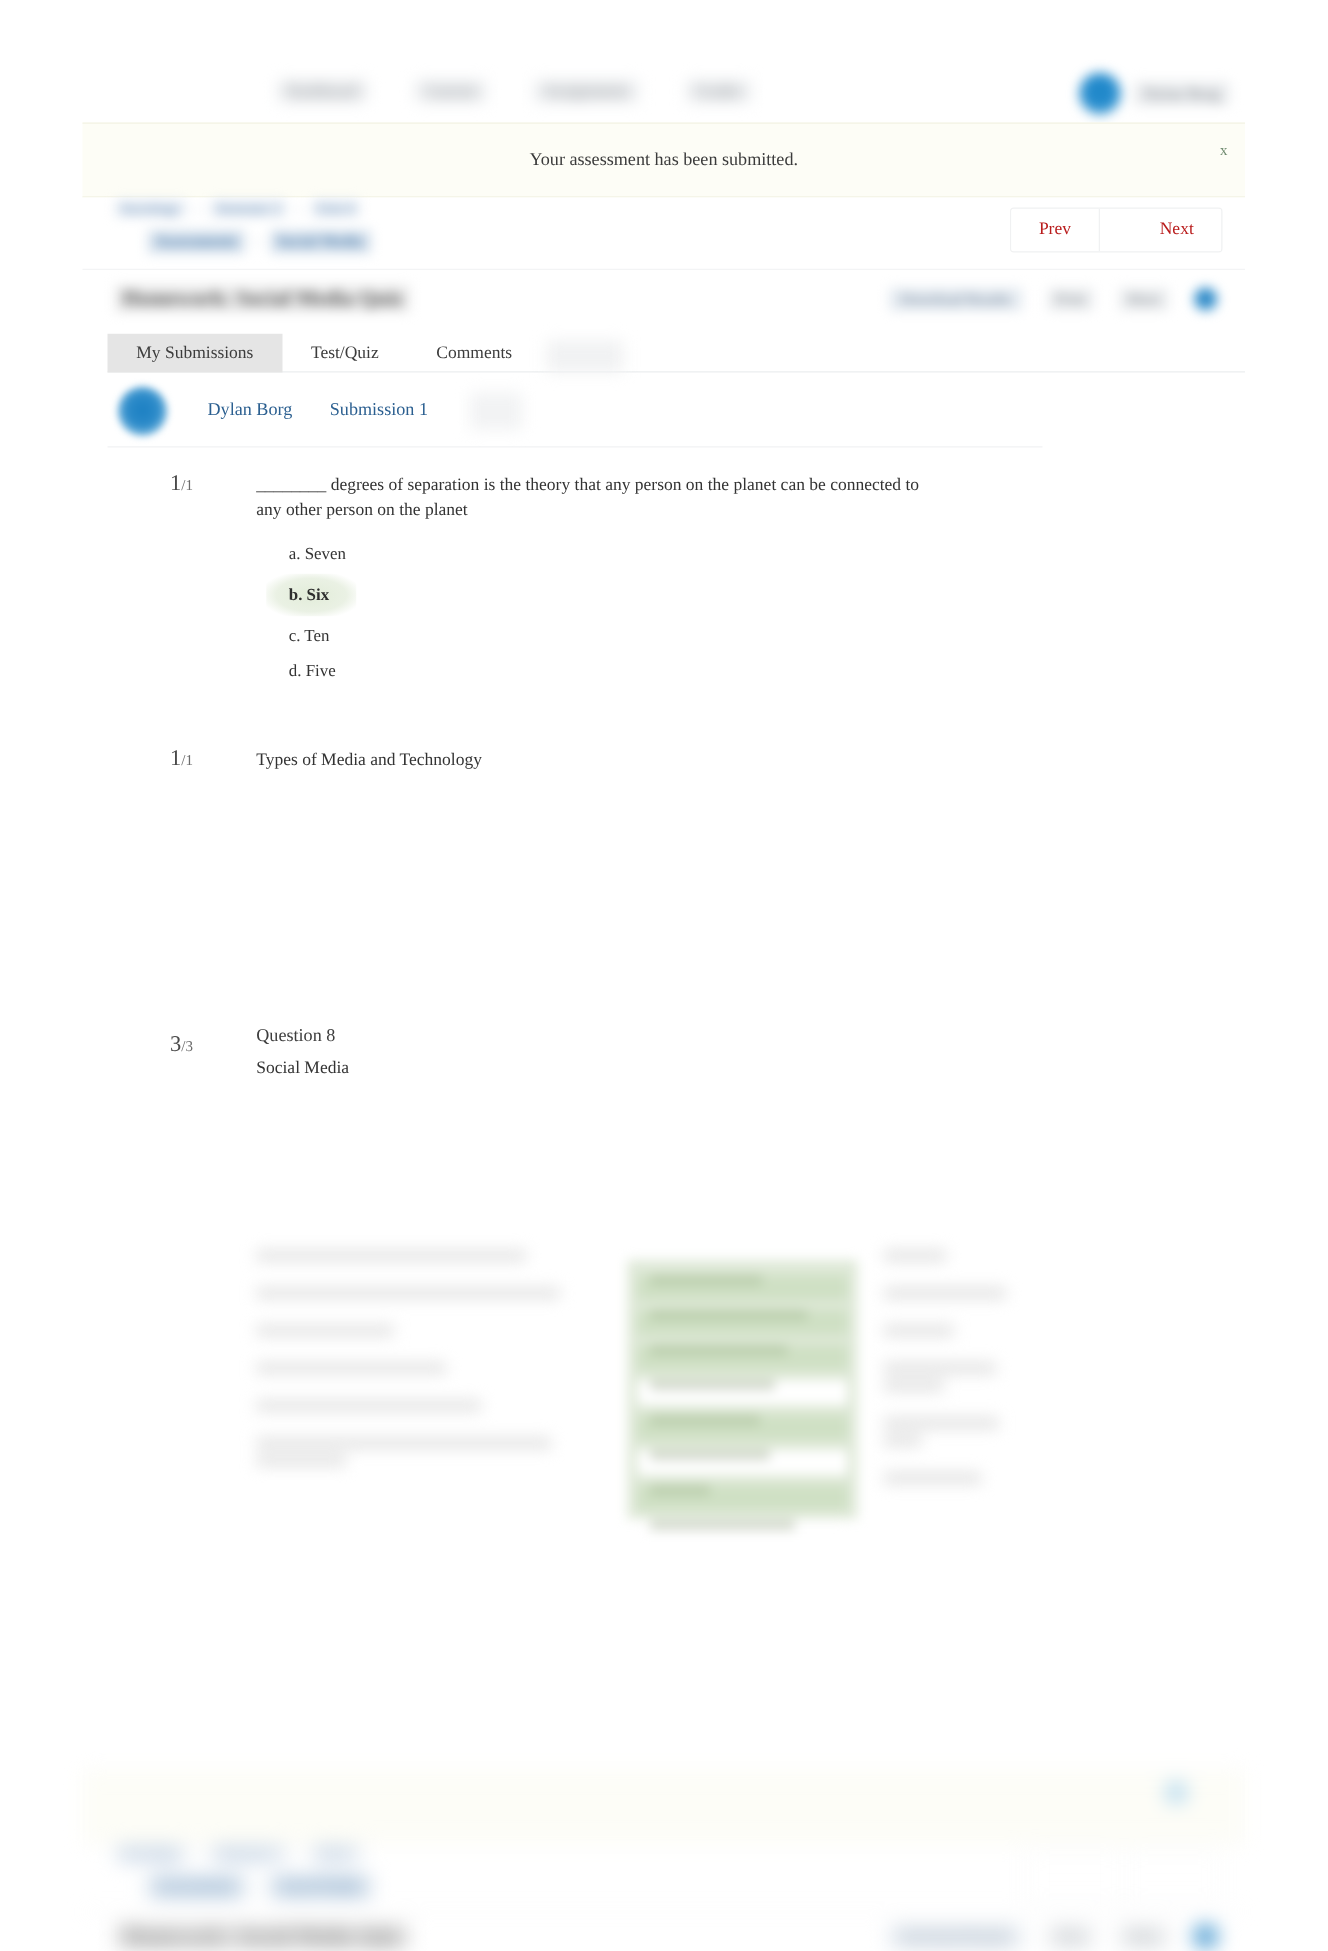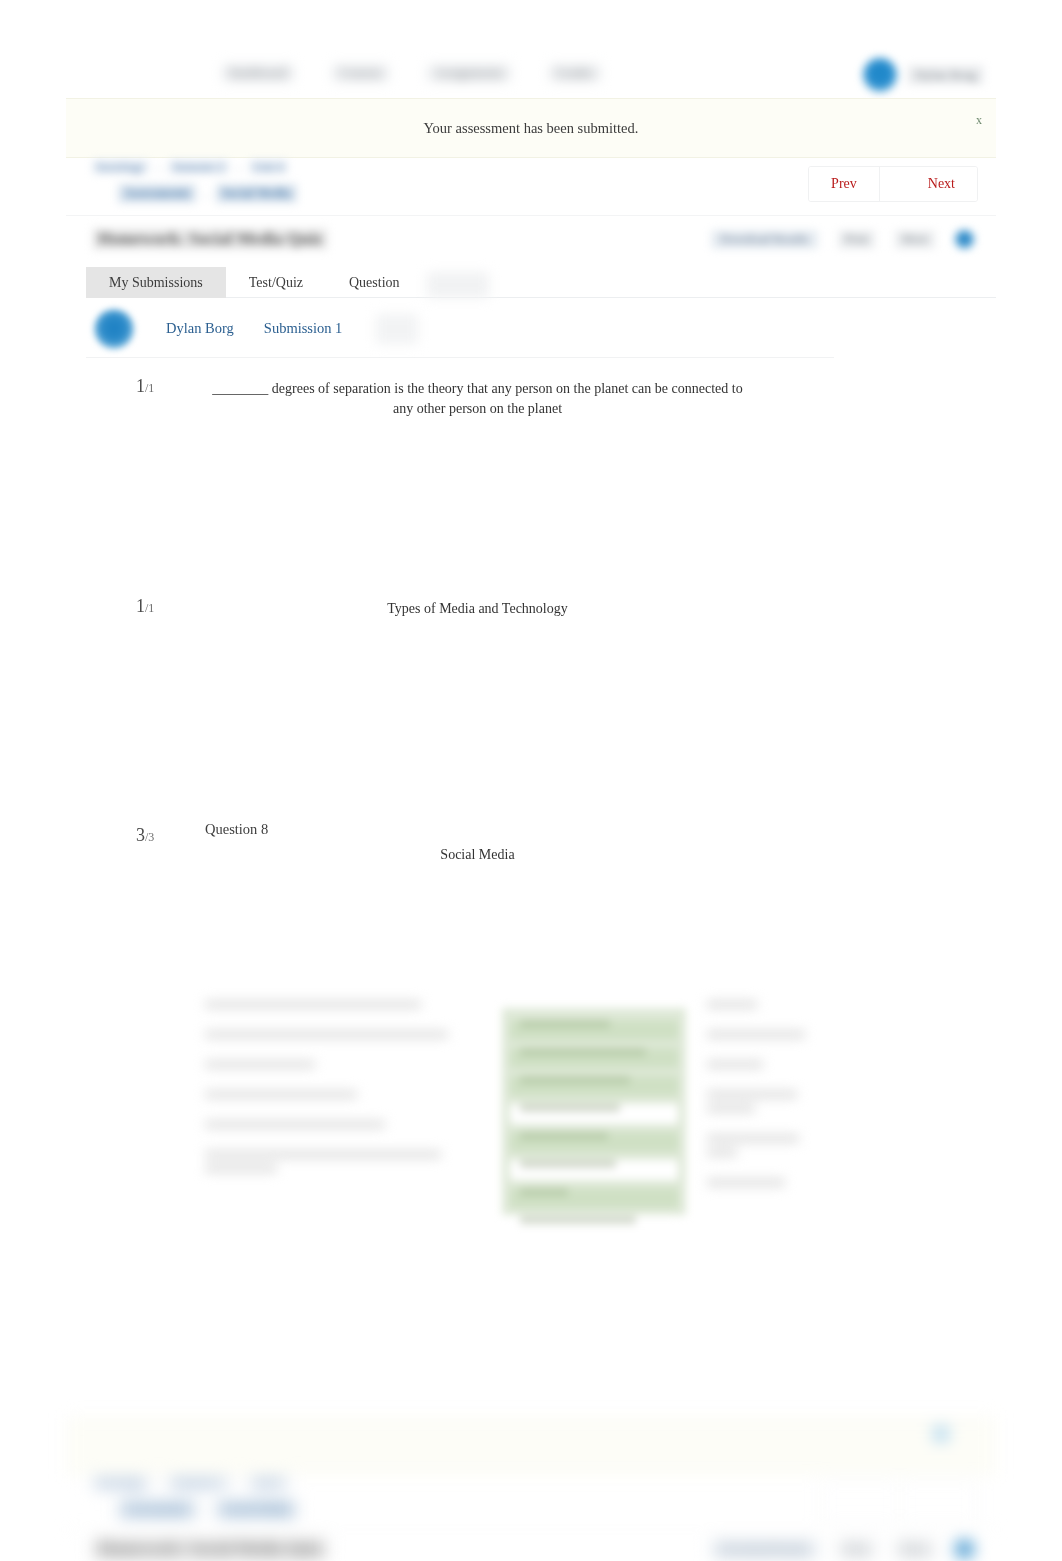--- a/index.html
+++ b/index.html
@@ -124,21 +124,21 @@
 
   
   .q-block { position:absolute; left:0; width:1062px; }
   .q-score {
     position:absolute; left:136px; font-family:"Liberation Serif",serif;
   }
   .q-score .big { font-size:18px; color:#4a4a4a; }
   .q-score .small { font-size:12px; color:#6b6b6b; }
   .q-body { position:absolute; left:205px; width:700px; }
   .q-label { font-size:14.5px; color:#3d3d3d; }
-  .q-text { font-size:14px; color:#333; line-height:1.42; margin-top:7px; width:545px;text-align:center; }
+  .q-text { font-size:14px; color:#333; line-height:1.42; margin-top:7px; width:545px; }
   .opts { margin-top:10px; padding-left:26px; }
   .opt { font-size:13.5px; color:#333; padding:6px 0 6px 0; }
   .opt.correct {
     display:inline-block;
     background:radial-gradient(ellipse at center, #e2ecd9 0%, #eaf1e4 55%, rgba(255,255,255,0) 82%);
     padding:9px 22px 9px 18px; margin-left:-18px; border-radius:6px; font-weight:bold; color:#2e2e2e;
   }
 
   
   .match-wrap { position:absolute; left:205px; top:1000px; width:620px; height:215px; }
@@ -225,37 +225,43 @@
       <span class="tool-pill">Download Results</span>
       <span class="tool-sm">Print</span>
       <span class="tool-sm">More</span>
       <span class="tool-dot"></span>
     </div>
   </div>
 
   <div class="tabs">
     <div class="tab active">My Submissions</div>
     <div class="tab">Test/Quiz</div>
-    <div class="tab">Question</div>
+    <div class="tab">Comments</div>
     <div class="tab-ghost blur-3"></div>
   </div>
 
   <div class="sub-row">
     <div class="sub-avatar blur-1"></div>
     <span class="sub-name">Dylan Borg</span>
     <span class="sub-label">Submission 1</span>
     <div class="sub-ghost blur-3"></div>
   </div>
 
   <div class="q-block" style="top:372px; height:200px;">
     <div class="q-score" style="top:4px;">
       <span class="big">1</span><span class="small">/1</span>
     </div>
     <div class="q-body" style="top:0;">
       <div class="q-text">________ degrees of separation is the theory that any person on the planet can be connected to any other person on the planet</div>
+      <div class="opts">
+        <div class="opt">a. Seven</div>
+        <div style="padding:2px 0;"><span class="opt correct">b. Six</span></div>
+        <div class="opt">c. Ten</div>
+        <div class="opt">d. Five</div>
+      </div>
     </div>
   </div>
 
   <div class="q-block" style="top:592px; height:180px;">
     <div class="q-score" style="top:4px;">
       <span class="big">1</span><span class="small">/1</span>
     </div>
     <div class="q-body" style="top:0;">
       <div class="q-text">Types of Media and Technology</div>
     </div>

